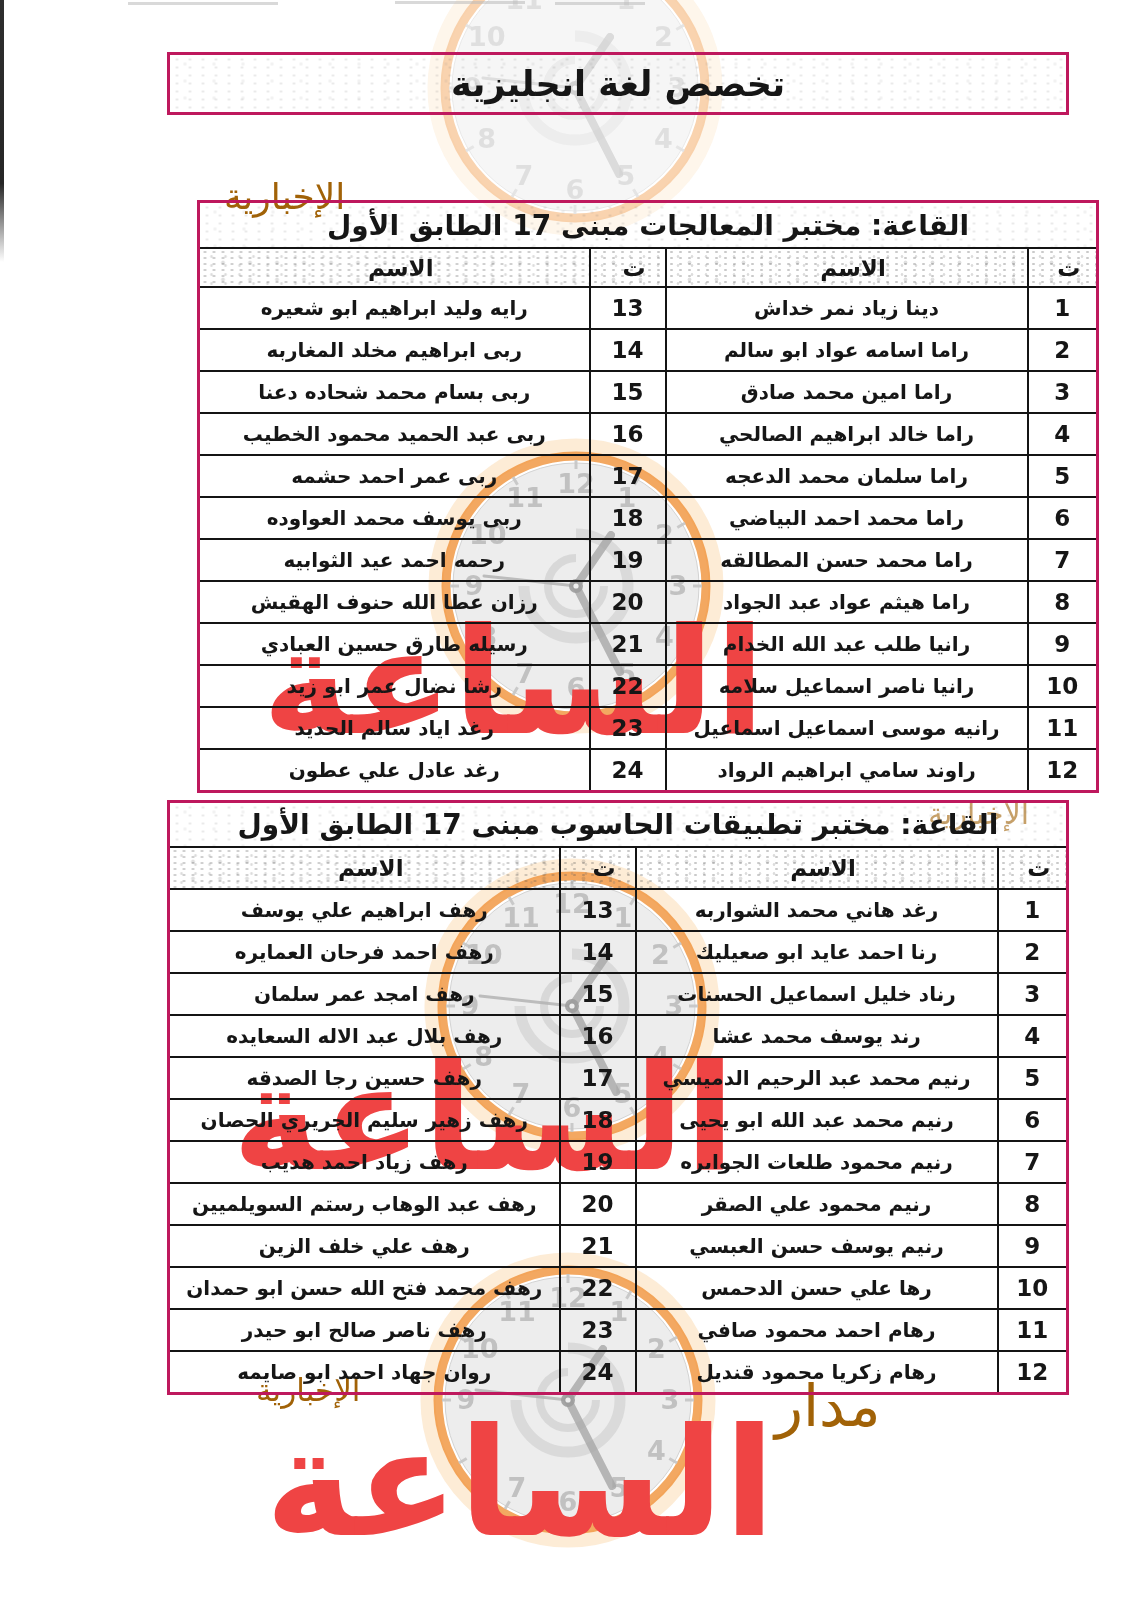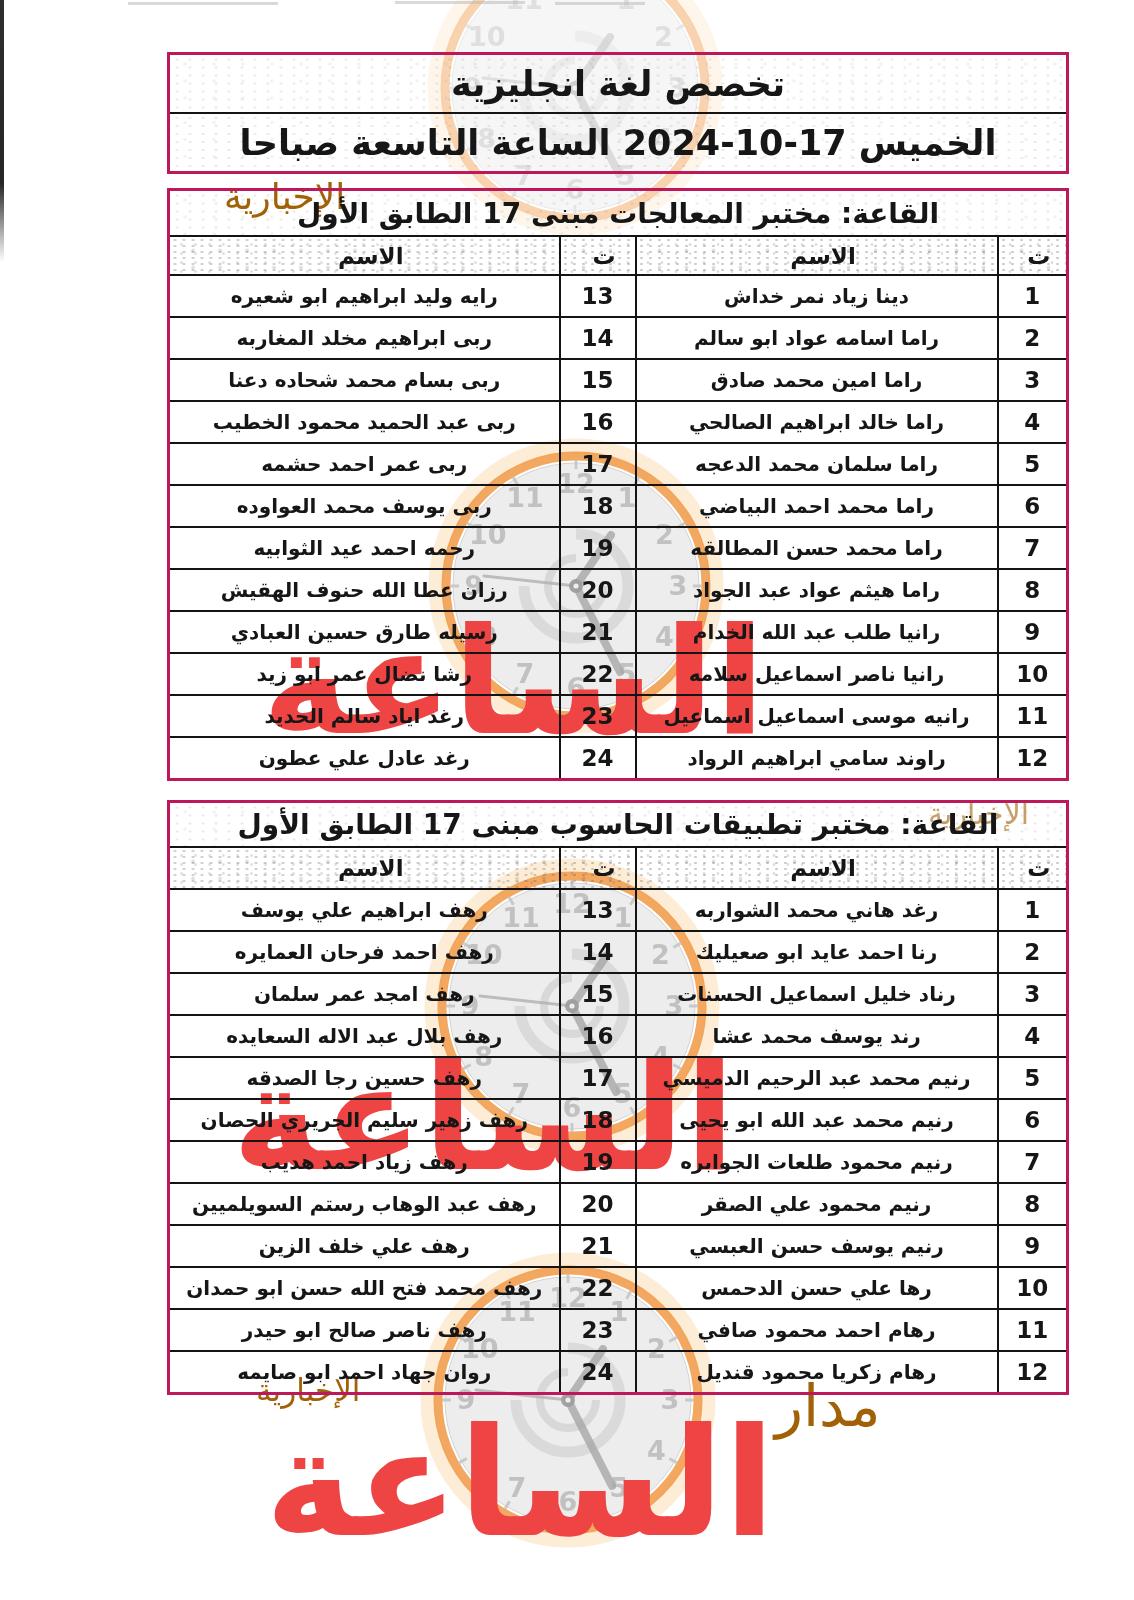--- a/index.html
+++ b/index.html
@@ -34,21 +34,21 @@
     border-collapse:collapse; table-layout:fixed;
     direction:rtl; background:transparent;
   }
   td,th{
     border:2px solid #141414; text-align:center; vertical-align:middle;
     padding:0 6px; overflow:hidden; font-weight:bold; background:transparent;
   }
   table{border:3px solid #be185d;}
   .hdr-table{top:52px;}
   .hdr-table td{height:57px; font-size:35px;}
-  .t1{top:188px;}
+  .t1{top:200px;margin-left:30px;}
   .t2{top:800px;}
   .row-title td{height:44px; font-size:28px;}
   .t2 .row-title td{height:43px;}
   .row-cols td{height:37px; font-size:23px;}
   .t2 .row-cols td{height:40px;}
   tbody.rows td{height:40px;}
   td.cell-num{font-size:23px;}
   td.cell-name{font-size:20px;}
   
   .noise{
@@ -260,27 +260,20 @@
   <div class="content">
 
     <table class="hdr-table">
       <colgroup>
           <col style="width:899px;">
         </colgroup>
       <tbody>
         <tr>
           <td class="noise-light">تخصص  لغة انجليزية</td>
         </tr>
-        <tr>
-          <td class="noise-light">
-            <span>الخميس</span>
-            <span dir="ltr">2024-10-17</span>
-            <span>الساعة التاسعة صباحا</span>
-          </td>
-        </tr>
       </tbody>
     </table>
 
     <table class="t1">
       <colgroup>
         <col style="width:70px;">
           <col style="width:362px;">
           <col style="width:76px;">
           <col style="width:391px;">
       </colgroup>

